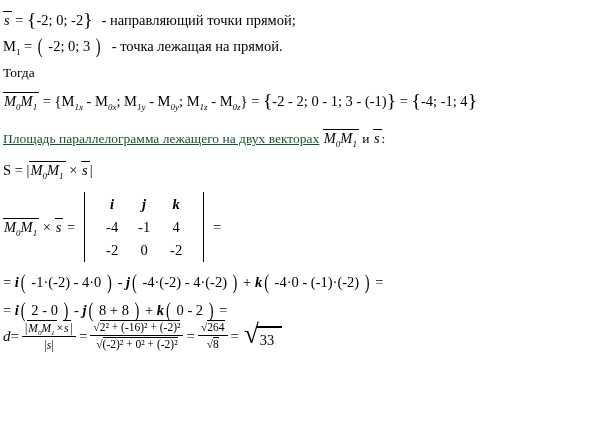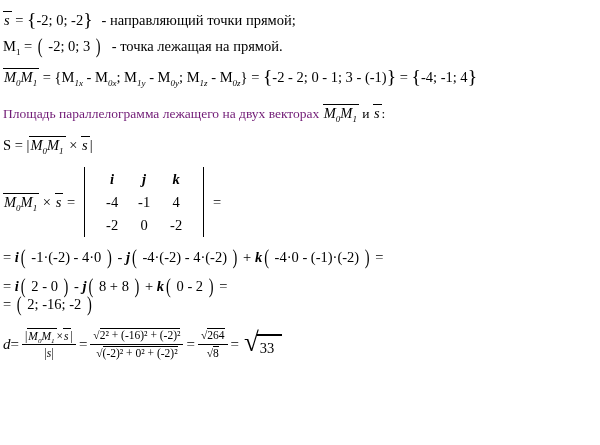--- a/index.html
+++ b/index.html
@@ -7,21 +7,21 @@
        font-family:"Liberation Serif", serif;}
   .page{padding:8px 4px 0 3px;font-size:13.5px;line-height:1.25;}
   .tline{white-space:nowrap;}
   .it{font-style:italic;}
   .bi{font-style:italic;font-weight:bold;}
   .ov{display:inline-block;border-top:1px solid #000;line-height:1.08;padding:1px 2px 0 1px;}
   sub{font-size:0.62em;font-style:italic;line-height:0;}
   .fr{font-size:14.5px;}
   .bb{font-size:1.35em;font-weight:400;vertical-align:-1px;}
   .tp{display:inline-block;transform:scaleY(1.5);transform-origin:50% 58%;padding:0 2px;}
-  .link{color:#701a75;cursor:pointer;}
+  .link{color:#14532d;text-decoration:underline;cursor:pointer;}
   .desc{margin-left:9px;}
   
   .m-intro{margin-bottom:12px;}
   .m-s{margin-bottom:5px;}
   .m-m1{margin-bottom:9px;}
   .m-then{margin-bottom:8px;}
   .m-eq{margin-bottom:15px;}
   .m-area{margin-bottom:13px;}
   .m-sline{margin-bottom:13px;}
   .m-det{margin-bottom:11px;}
@@ -53,20 +53,21 @@
 
 
   <div class="tline m-s fr">
     <span class="ov it">s</span><span> = </span><span class="bb">{</span><span>-2; 0; -2</span><span class="bb">}</span><span class="desc">- направляющий точки прямой;</span>
   </div>
 
   <div class="tline m-m1 fr">
     <span>M</span><sub style="font-style:normal;">1</sub><span> = </span><span class="tp">(</span><span> -2; 0; 3 </span><span class="tp">)</span><span class="desc">- точка лежащая на прямой.</span>
   </div>
 
+  <div class="tline m-then">Тогда</div>
 
   <div class="tline m-eq fr">
     <span class="ov it"><span>M</span><sub>0</sub><span>M</span><sub>1</sub></span><span> = {</span><span><span>M</span><sub>1x</sub><span> - </span></span><span><span>M</span><sub>0x</sub><span>; </span></span><span><span>M</span><sub>1y</sub><span> - </span></span><span><span>M</span><sub>0y</sub><span>; </span></span><span><span>M</span><sub>1z</sub><span> - </span></span><span><span>M</span><sub>0z</sub><span>} = </span></span><span class="bb">{</span><span>-2 - 2; 0 - 1; 3 - (-1)</span><span class="bb">}</span><span> = </span><span class="bb">{</span><span>-4; -1; 4</span><span class="bb">}</span>
   </div>
 
   <div class="tline m-area">
     <span class="link">Площадь параллелограмма лежащего на двух векторах</span><span> </span><span class="ov it fr"><span>M</span><sub>0</sub><span>M</span><sub>1</sub></span><span> и </span><span class="ov it fr">s</span><span>:</span>
   </div>
 
   <div class="tline m-sline fr">
@@ -92,23 +93,20 @@
   </div>
 
   <div class="tline m-exp fr">
     <span>= </span><span class="bi">i</span><span class="tp">(</span><span> -1·(-2) - 4·0 </span><span class="tp">)</span><span> - </span><span class="bi">j</span><span class="tp">(</span><span> -4·(-2) - 4·(-2) </span><span class="tp">)</span><span> + </span><span class="bi">k</span><span class="tp">(</span><span> -4·0 - (-1)·(-2) </span><span class="tp">)</span><span> =</span>
   </div>
 
   <div class="tline m-simp fr">
     <span>= </span><span class="bi">i</span><span class="tp">(</span><span> 2 - 0 </span><span class="tp">)</span><span> - </span><span class="bi">j</span><span class="tp">(</span><span> 8 + 8 </span><span class="tp">)</span><span> + </span><span class="bi">k</span><span class="tp">(</span><span> 0 - 2 </span><span class="tp">)</span><span> =</span>
   </div>
 
-  <div class="tline m-res fr">
-    <span>= </span><span class="tp">(</span><span> 2; -16; -2 </span><span class="tp">)</span>
-  </div>
 
 
   <div class="dline">
     <span class="it">d</span>
       <span> = </span>
     <span class="frac">
       <span class="num"><span>|</span><span class="ov it"><span>M</span><sub>0</sub><span>M</span><sub>1</sub></span><span>×</span><span class="ov it">s</span><span>|</span></span>
       <span class="den"><span>|</span><span class="it">s</span><span>|</span></span>
     </span>
     <span> = </span>

